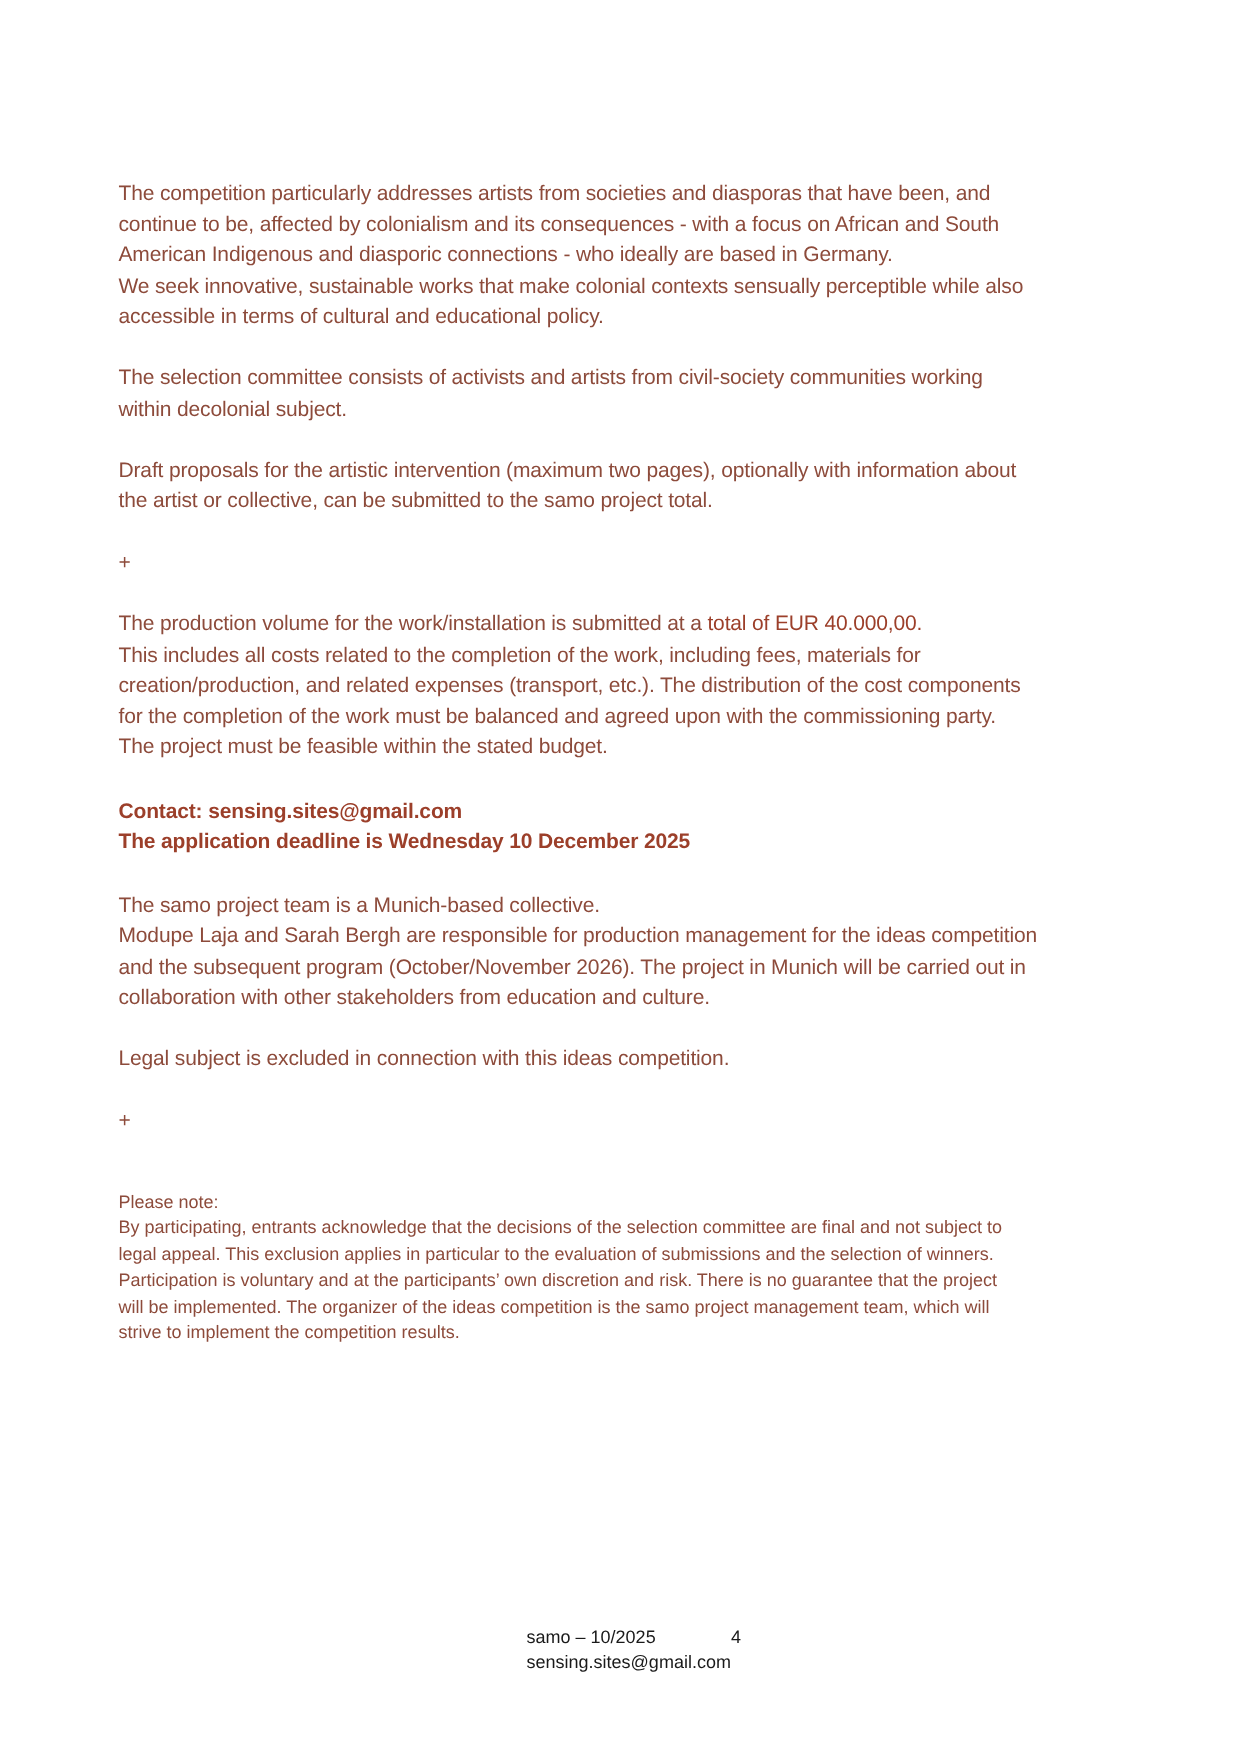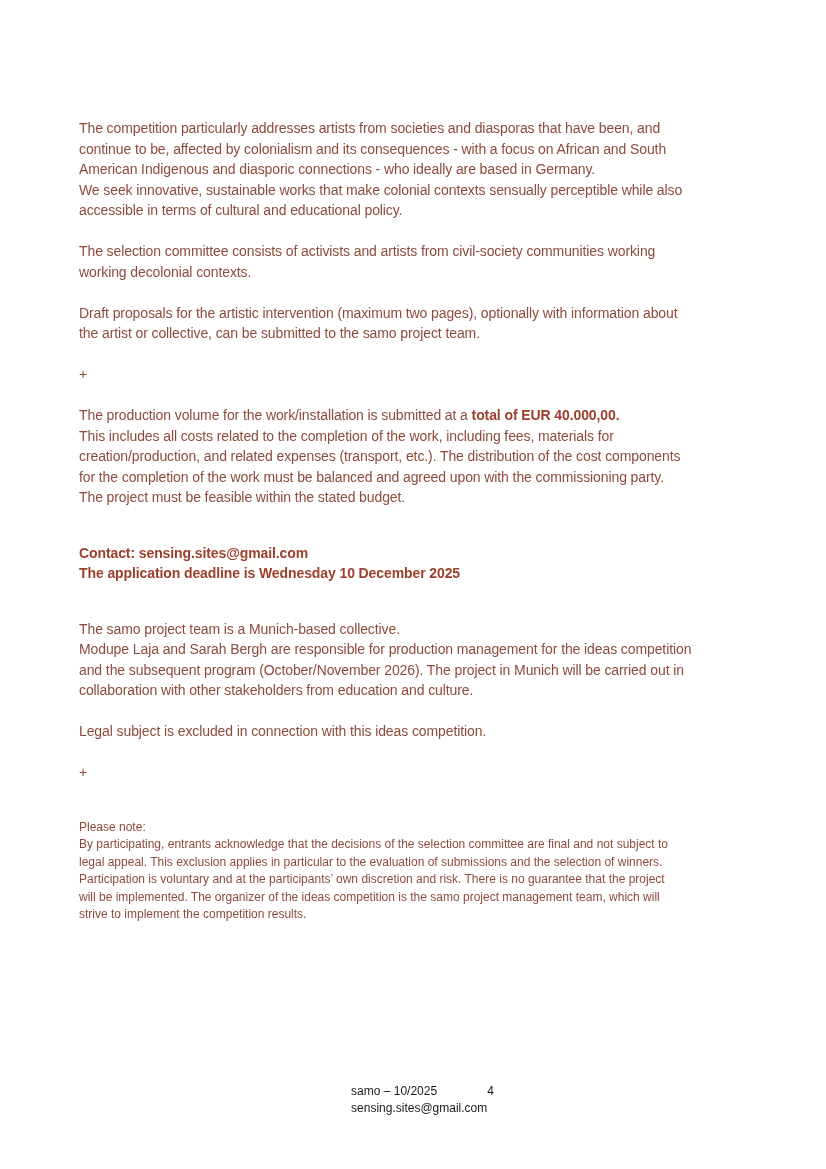--- a/index.html
+++ b/index.html
@@ -27,25 +27,25 @@
     font-size: 14px;
     line-height: 20.5px;
     color: var(--body-text, #8d4b3b);
     letter-spacing: -0.1px;
   }
   .para.strong {
     font-weight: bold;
     color: var(--strong-text, #9c3f2a);
   }
   .para .bold-inline {
-    font-weight: bold;
+    font-weight: normal;
     color: var(--strong-text, #9c3f2a);
   }
   .para.gap-above {
-    margin-top: 35px;
+    margin-top: 22px;
   }
   .para.small {
     font-size: 12px;
     line-height: 17.5px;
     letter-spacing: 0;
     margin-top: 36px;
   }
   .footer {
     position: absolute;
     left: 79px;
@@ -68,24 +68,24 @@
 <div class="page">
   <div class="content">
 
     <p class="para">The competition particularly addresses artists from societies and diasporas that have been, and
 continue to be, affected by colonialism and its consequences - with a focus on African and South
 American Indigenous and diasporic connections - who ideally are based in Germany.
 We seek innovative, sustainable works that make colonial contexts sensually perceptible while also
 accessible in terms of cultural and educational policy.</p>
 
     <p class="para">The selection committee consists of activists and artists from civil-society communities working
-working decolonial contexts.</p>
+within decolonial subject.</p>
 
     <p class="para">Draft proposals for the artistic intervention (maximum two pages), optionally with information about
-the artist or collective, can be submitted to the samo project team.</p>
+the artist or collective, can be submitted to the samo project total.</p>
 
     <p class="para">+</p>
 
     <p class="para"><span>The production volume for the work/installation is submitted at a </span><span class="bold-inline">total of EUR 40.000,00.</span><span>
 This includes all costs related to the completion of the work, including fees, materials for
 creation/production, and related expenses (transport, etc.). The distribution of the cost components
 for the completion of the work must be balanced and agreed upon with the commissioning party.
 The project must be feasible within the stated budget.</span></p>
 
     <p class="para strong gap-above">Contact: sensing.sites@gmail.com

